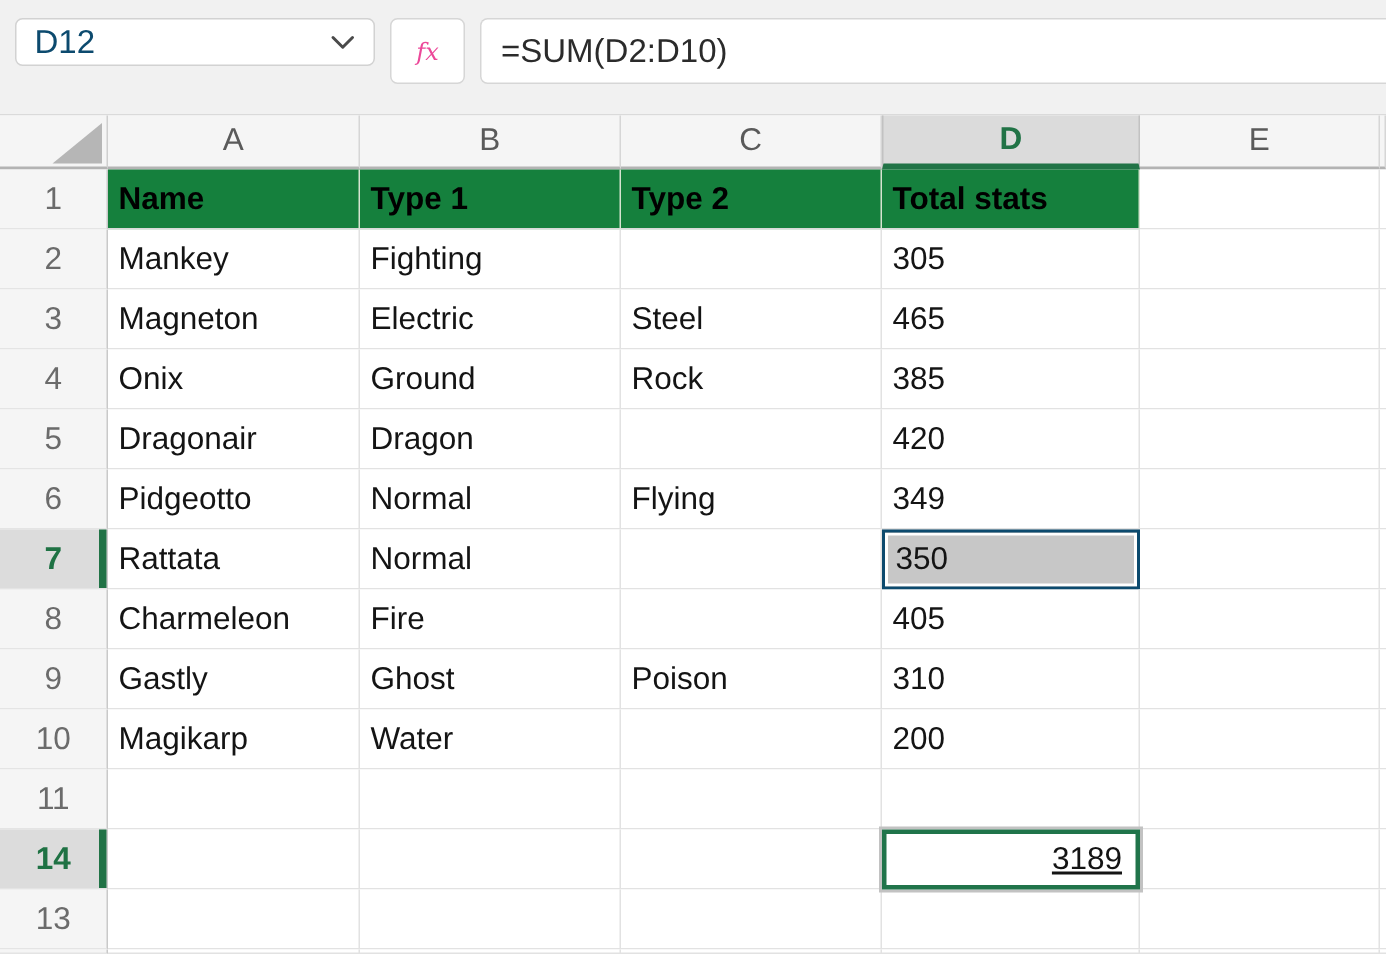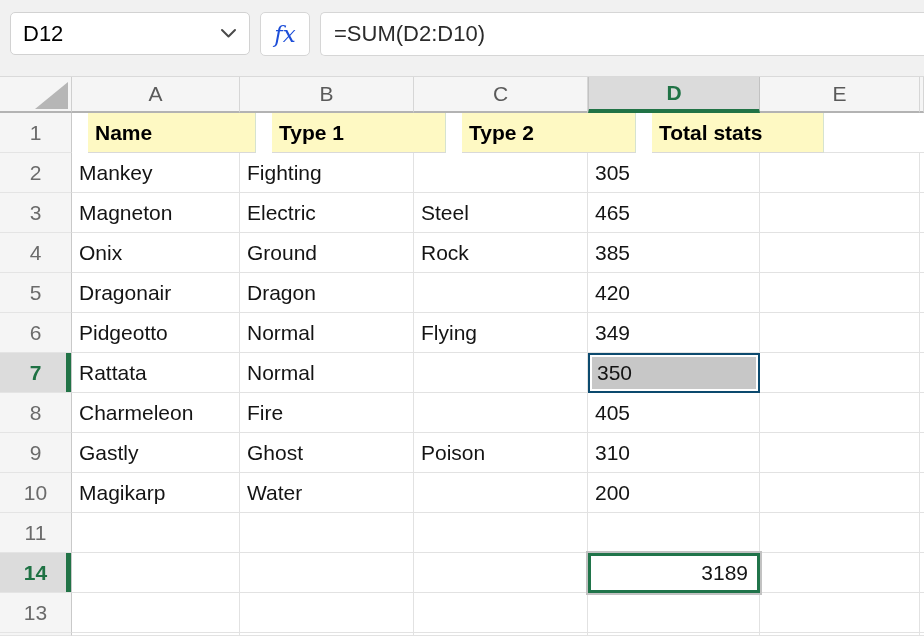--- a/index.html
+++ b/index.html
@@ -1,28 +1,28 @@
 <!DOCTYPE html>
 <html><head>
 <meta charset="utf-8">
 <style>
   html,body{margin:0;padding:0;}
   body{width:924px;height:636px;overflow:hidden;background:#ffffff;
        font-family:"Liberation Sans",sans-serif;-webkit-font-smoothing:antialiased;}
 
   
   .toolbar{position:relative;width:924px;height:76px;background:#f1f1f1;}
-  .namebox{position:absolute;left:10px;top:12px;width:240px;height:43px;background:#fff;
+  .namebox{position:absolute;left:10px;top:12px;width:240px;height:32px;background:#fff;
     border:1.5px solid #d2d2d2;border-radius:5px;box-sizing:border-box;
-    display:flex;align-items:center;padding:0 12px;font-size:22px;color:#000000;justify-content:space-between;}
+    display:flex;align-items:center;padding:0 12px;font-size:22px;color:#0c4a6e;justify-content:space-between;}
   .namebox .chev{margin-left:auto;display:flex;align-items:center;}
   .fxbox{position:absolute;left:260px;top:12px;width:50px;height:44px;background:#fff;
     border:1.5px solid #d6d6d6;border-radius:5px;box-sizing:border-box;
     display:flex;align-items:center;justify-content:center;
-    font-family:"DejaVu Serif",serif;font-style:italic;font-size:23px;color:#1d4ed8;}
+    font-family:"DejaVu Serif",serif;font-style:italic;font-size:16px;color:#ec4899;}
   .formulabar{position:absolute;left:320px;top:12px;right:-2px;height:44px;background:#fff;
     border:1.5px solid #d6d6d6;border-right:none;border-radius:5px 0 0 5px;box-sizing:border-box;
     display:flex;align-items:center;padding:0 13px;font-size:22px;color:#2b2b2b;}
 
   
   .w-rh{width:72px;flex:none;} .w-a{width:168px;flex:none;} .w-b{width:174px;flex:none;}
   .w-c{width:174px;flex:none;} .w-d{width:172px;flex:none;} .w-e{width:160px;flex:none;}
   .w-f{flex:1;}
 
   
@@ -41,27 +41,27 @@
   .row{display:flex;height:40px;}
   .row.sliver{height:3px;}
   .rh{box-sizing:border-box;width:72px;flex:none;background:#f5f5f5;position:relative;
     border-right:1px solid #c9c9c9;border-bottom:1px solid #e4e4e4;
     display:flex;align-items:center;justify-content:center;font-size:21px;color:#6b6b6b;}
   .rh.sel{background:#dcdcdc;color:#1f7244;font-weight:bold;}
   .rh.sel::after{content:"";position:absolute;right:0;top:0;bottom:0;width:5px;background:#217346;}
   .cell{box-sizing:border-box;background:#fff;border-right:1px solid #e2e2e2;
     border-bottom:1px solid #e2e2e2;display:flex;align-items:center;padding-left:7px;
     font-size:21px;color:#141414;white-space:nowrap;overflow:hidden;}
-  .cell.hdr{background:#fef9c3;font-weight:bold;color:#000;
-    border-right-color:#d6e3d0;border-bottom-color:#d9d9d9;margin-left:16px;}
+  .cell.hdr{background:#15803d;font-weight:bold;color:#000;
+    border-right-color:#d6e3d0;border-bottom-color:#d9d9d9;}
   .cell.d7sel{background:#c7c7c7;border:2px solid #0c4a6e;
     box-shadow:inset 0 0 0 2px #ffffff;}
   .cell.active{border:3px solid #20744a;box-shadow:0 0 0 2px #c2c2c2;
     position:relative;z-index:2;background:#fff;
-    justify-content:flex-end;padding:0 9px 0 22px;}
+    justify-content:flex-end;padding:0 9px 0 22px;text-decoration:underline;}
 </style>
 </head>
 <body>
 
 <div class="toolbar">
   <div class="namebox">
     <span>D12</span>
     <span class="chev">
       <svg width="17" height="11" viewBox="0 0 17 11">
           <polyline points="2,2 8.5,8.5 15,2" fill="none" stroke="#4a4a4a" stroke-width="2" stroke-linecap="round" stroke-linejoin="round"></polyline>

